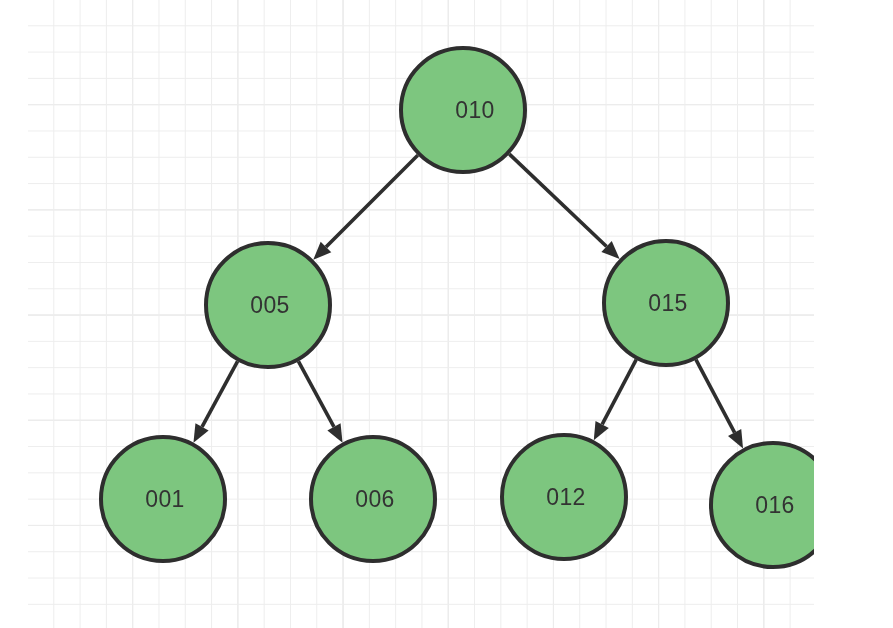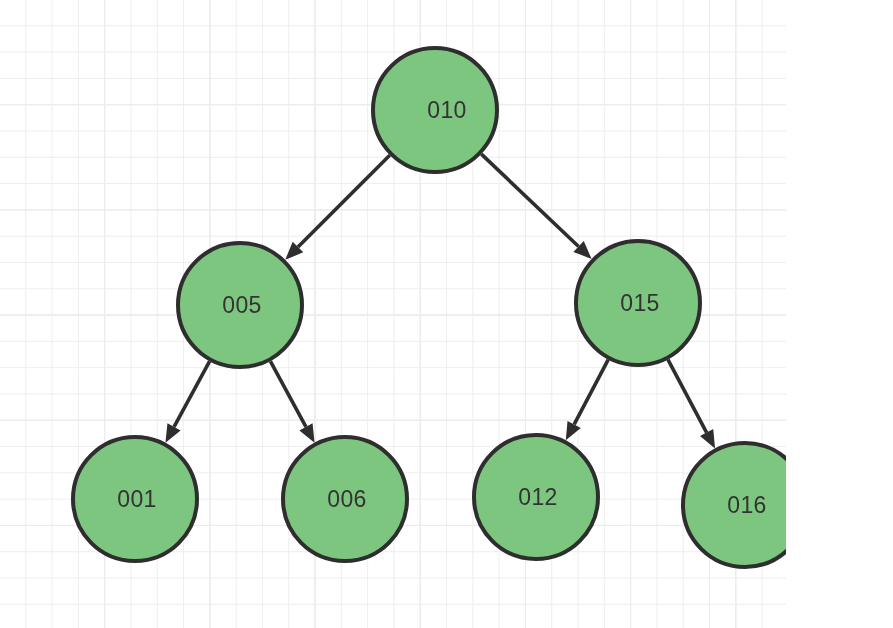--- a/index.html
+++ b/index.html
@@ -21,20 +21,21 @@
       linear-gradient(to right, #ededed 1px, transparent 1px),
       linear-gradient(to bottom, #ededed 1px, transparent 1px),
       linear-gradient(to right, #e0e0e0 1px, transparent 1px),
       linear-gradient(to bottom, #e0e0e0 1px, transparent 1px);
     background-size:
       26.3px 26.3px,
       26.3px 26.3px,
       105.2px 105.2px,
       105.2px 105.2px;
     background-position: -1px -1px, -1px -1px, -1px -1px, -1px -1px;
+    margin-left: 28px;
   }
   #graph-svg {
     position: absolute;
     left: 0;
     top: 0;
     width: 893px;
     height: 628px;
     display: block;
   }
   .edge-line {

